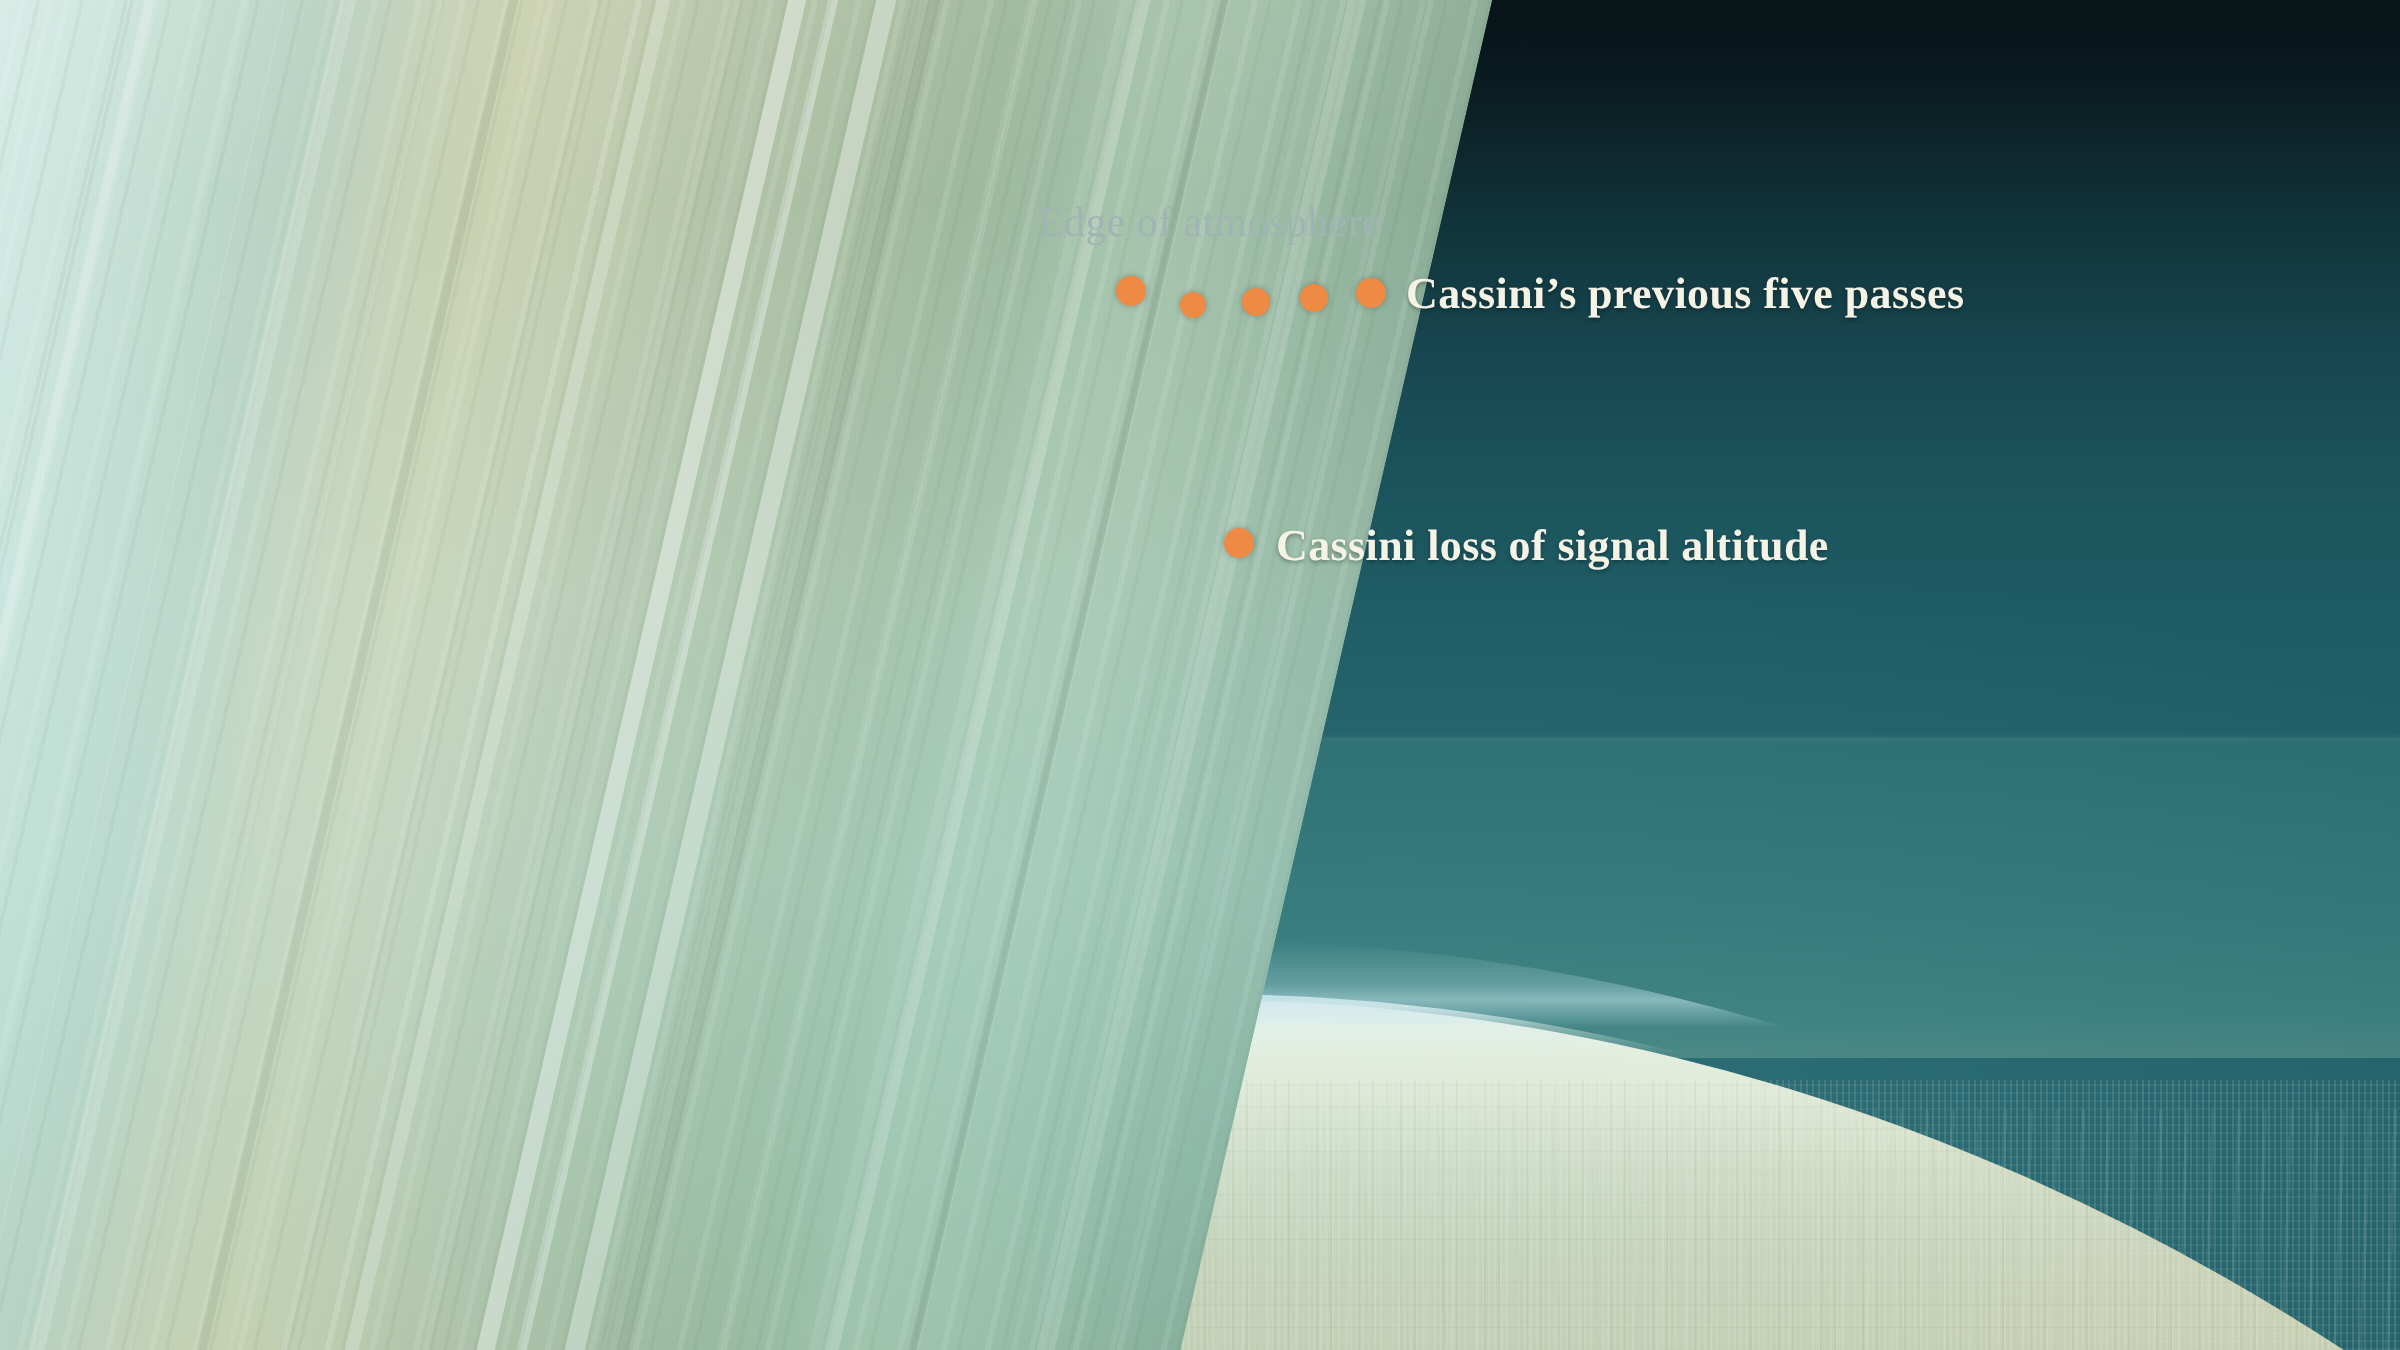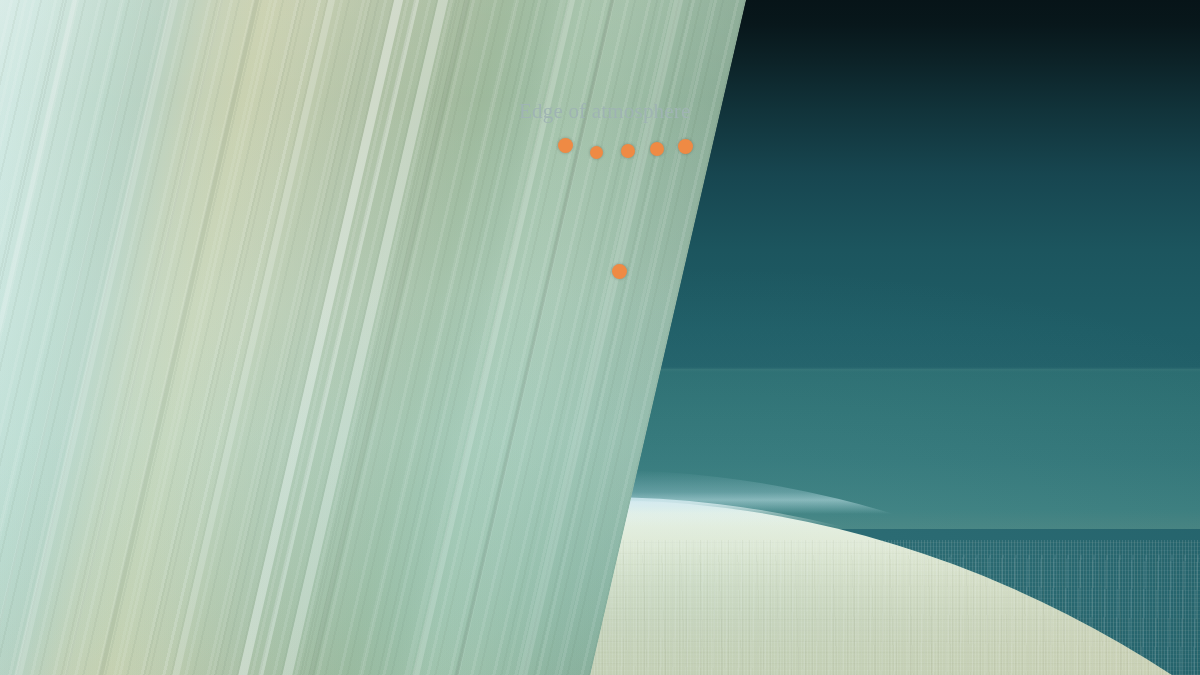--- a/index.html
+++ b/index.html
@@ -345,16 +345,18 @@
       <div class="pass-dot" style="left: 621px; top: 144px; width: 14px; height: 14px; background: rgb(239, 138, 68);"></div>
       <div class="pass-dot" style="left: 650px; top: 142px; width: 14px; height: 14px; background: rgb(239, 138, 68);"></div>
       <div class="pass-dot" style="left: 677.5px; top: 138.5px; width: 15px; height: 15px; background: rgb(239, 138, 68);"></div>
     </div>
   <div id="loss-of-signal-markers">
       <div class="pass-dot" style="left: 611.5px; top: 263.5px; width: 15px; height: 15px; background: rgb(239, 138, 68);"></div>
     </div>
 
   <div class="label" id="edge-of-atmosphere-label">Edge of atmosphere</div>
 
-
+  <div class="label" id="previous-passes-label">Cassini’s previous five passes</div>
+
+  <div class="label" id="loss-of-signal-label">Cassini loss of signal altitude</div>
 
 
 </div>
 
 </body></html>

